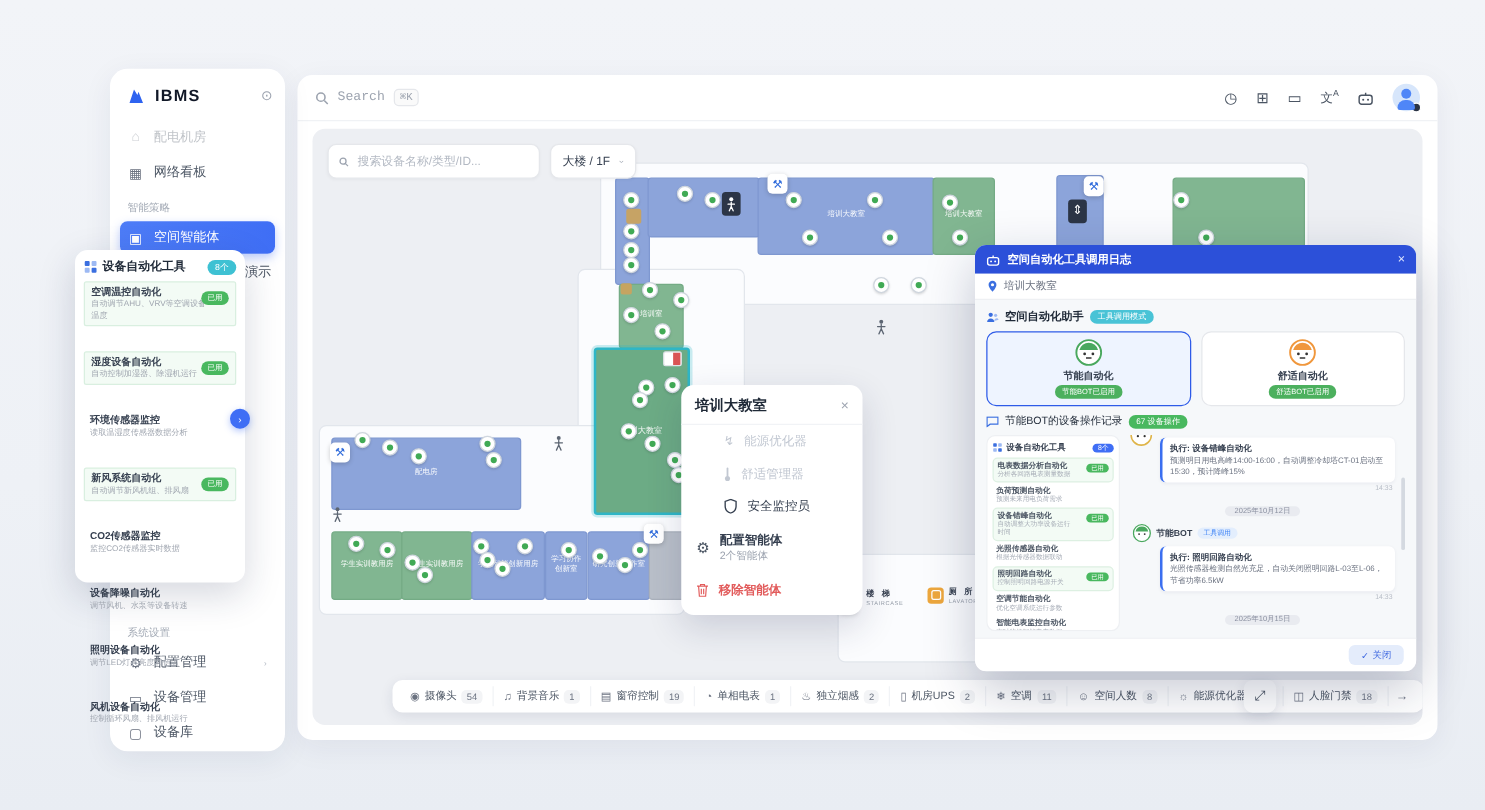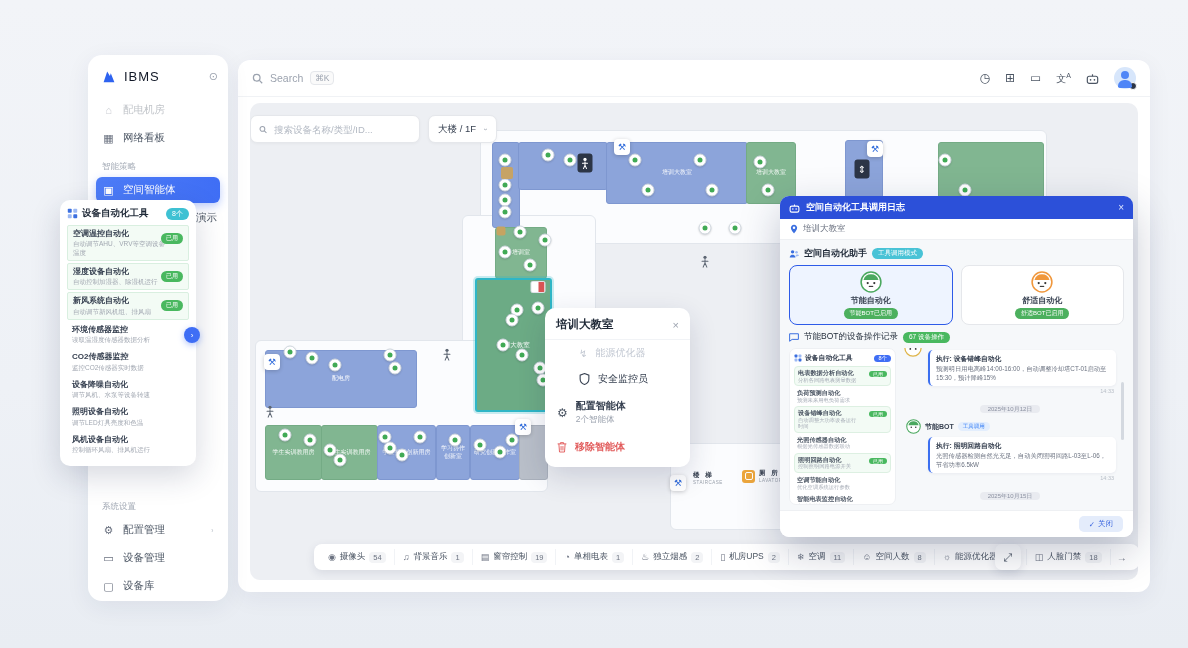--- a/index.html
+++ b/index.html
@@ -4,47 +4,47 @@
 <style>
   html,body{margin:0;padding:0;}
   body{width:1188px;height:648px;overflow:hidden;font-family:"Liberation Sans","DejaVu Sans",sans-serif;
        background:linear-gradient(180deg,#f2f4f8 0%,#eef1f6 60%,#e9edf3 100%);position:relative;}
   #app{position:absolute;inset:0;}
   .abs{position:absolute;}
   
   .sidebar{left:88px;top:55px;width:140px;height:546px;background:#fff;border-radius:14px;
            box-shadow:0 6px 24px rgba(30,40,80,.07);z-index:5;overflow:hidden;}
   .logo-row{display:flex;align-items:center;gap:6px;padding:12px 10px 10px 12px;}
-  .logo-name{font-size:13px;font-weight:normal;color:#111827;letter-spacing:1px;flex:1;}
+  .logo-name{font-size:13px;font-weight:bold;color:#111827;letter-spacing:1px;flex:1;}
   .collapse{color:#9ca3af;font-size:11px;cursor:pointer;}
   .nav-item{display:flex;align-items:center;gap:8px;margin:2px 8px;padding:6px 6px;border-radius:6px;
             font-size:10.5px;color:#4b5563;cursor:pointer;white-space:nowrap;}
   .nav-item .ni{width:13px;text-align:center;color:#6b7280;font-size:11px;flex:none;}
   .nav-item .chev{margin-left:auto;color:#b6bcc6;font-size:8px;transform:scale(.8);}
   .nav-item.disabled{opacity:.35;}
   .nav-item.active{background:linear-gradient(90deg,#4d7cf7,#3f6ef5);color:#fff;box-shadow:0 3px 8px rgba(63,110,245,.35);}
   .nav-item.active .ni{color:#fff;}
   .nav-section{font-size:8.5px;color:#a4abb6;margin:10px 14px 4px;}
   .nav-gap{height:258px;}
   
   .main{left:238px;top:60px;width:912px;height:532px;background:#fff;border-radius:12px;
         box-shadow:0 6px 24px rgba(30,40,80,.06);z-index:1;}
   .topbar{height:36px;display:flex;align-items:center;padding:0 14px;border-bottom:1px solid #f0f2f5;}
-  .tb-search{display:flex;align-items:center;gap:7px;flex:1;}
+  .tb-search{display:flex;align-items:center;gap:7px;flex:1;font-family:Liberation Mono, monospace;}
   .tb-search .ph{font-size:10.5px;color:#9ca3af;}
   .kbd{font-size:8.5px;color:#9ca3af;border:1px solid #e5e7eb;border-radius:4px;padding:1px 4px;background:#fafafa;}
   .tb-icons{display:flex;align-items:center;gap:15px;color:#4b5563;font-size:12px;}
   .tb-icons .ic{cursor:pointer;line-height:1;}
   .avatar{width:22px;height:22px;border-radius:50%;background:#d7e6fb;position:relative;cursor:pointer;}
   .avatar::before{content:"";position:absolute;left:7px;top:4px;width:8px;height:8px;border-radius:50%;background:#4f86f7;}
   .avatar::after{content:"";position:absolute;left:4px;top:13px;width:14px;height:8px;border-radius:7px 7px 2px 2px;background:#4f86f7;}
   .avatar .dot{position:absolute;right:-1px;bottom:-1px;width:6px;height:6px;border-radius:50%;background:#2b3445;border:1px solid #fff;}
   
   .map{left:12px;top:43px;width:888px;height:477px;background:#edeff3;border-radius:10px;position:absolute;overflow:hidden;}
-  .map-toolbar{position:absolute;left:0;top:12px;display:flex;gap:8px;z-index:12;}
+  .map-toolbar{position:absolute;left:12px;top:12px;display:flex;gap:8px;z-index:12;}
   .map-search{width:152px;height:26px;background:#fff;border:1px solid #e5e7eb;border-radius:7px;
               display:flex;align-items:center;gap:5px;padding:0 8px;box-shadow:0 1px 3px rgba(0,0,0,.04);}
   .map-search input{border:none;outline:none;font-size:9.5px;color:#374151;width:100%;background:transparent;font-family:inherit;}
   .map-search input::placeholder{color:#b3b9c3;}
   .floor-select{height:26px;background:#fff;border:1px solid #e5e7eb;border-radius:7px;display:flex;align-items:center;
                 gap:8px;padding:0 9px;font-size:9.5px;color:#374151;cursor:pointer;box-shadow:0 1px 3px rgba(0,0,0,.04);}
   .floor-select .chev{color:#9ca3af;font-size:8px;transform:rotate(90deg) scale(.9);display:inline-block;}
   .floor{position:absolute;background:#fbfcfe;border:1px solid #e2e6ec;border-radius:6px;}
   .room{position:absolute;border-radius:3px;display:flex;align-items:center;justify-content:center;cursor:pointer;}
   .room .rlabel{font-size:6px;color:rgba(255,255,255,.92);text-align:center;line-height:1.3;padding:2px;word-break:break-all;}
@@ -96,21 +96,21 @@
   .prow.sub.off .lbl{color:#c2c8d2;}
   .prow.config .lbl b{display:block;font-weight:bold;font-size:10px;color:#374151;}
   .prow.config .lbl span{font-size:8.5px;color:#9ca3af;}
   .prow.remove .lbl{color:#e25c5c;font-weight:bold;}
   
   .panel{left:60px;top:200px;width:136px;height:266px;background:#fff;border-radius:10px;z-index:25;
          box-shadow:0 10px 30px rgba(30,40,80,.18);padding:7px 7px 5px;box-sizing:border-box;}
   .panel-hd{display:flex;align-items:center;gap:4px;margin-bottom:5px;}
   .panel-hd .ttl{font-size:9.5px;font-weight:bold;color:#1f2937;flex:1;}
   .badge-teal{background:#3ec1d3;color:#fff;font-size:7px;border-radius:7px;padding:1px 6px;}
-  .ptool{border-radius:2px;padding:3px 5px;margin-bottom:2px;position:relative;cursor:pointer;}
+  .ptool{border-radius:2px;padding:3px 5px;margin-bottom:20px;position:relative;cursor:pointer;}
   .ptool.on{background:#f3fbf5;border:1px solid #d9efe0;}
   .ptool .tn{font-size:8px;font-weight:bold;color:#374151;line-height:1.3;}
   .ptool .td{font-size:6.5px;color:#a1a7b1;line-height:1.25;margin-top:1px;width:92px;}
   .badge-used{position:absolute;right:5px;top:7px;background:#49b85f;color:#fff;font-size:6px;border-radius:7px;padding:1px 5px;}
   .fab{left:184px;top:327px;width:16px;height:16px;border-radius:50%;background:#3f6ef5;z-index:26;
        color:#fff;font-size:8px;display:flex;align-items:center;justify-content:center;box-shadow:0 2px 6px rgba(63,110,245,.4);cursor:pointer;}
   
   .modal{left:780px;top:196px;width:353px;height:341px;background:#f6f8fa;border-radius:9px;z-index:40;
          box-shadow:0 14px 40px rgba(20,30,70,.25);display:flex;flex-direction:column;overflow:hidden;}
   .modal-hd{height:23px;background:#2c50d9;display:flex;align-items:center;gap:6px;padding:0 9px;flex:none;}
@@ -517,20 +517,27 @@
 
       <div class="popup">
         <div class="popup-hd">
           <span class="pt">培训大教室</span>
           <span class="x">×</span>
         </div>
         <div class="prow sub off">
           <span style="color:#c2c8d2;font-size:10px;">↯</span>
           <span class="lbl">能源优化器</span>
         </div>
+        <div class="prow sub off">
+          <svg width="6" height="13" viewBox="0 0 10 20">
+              <path d="M5 2v10" stroke="#c2c8d2" stroke-width="2.4" stroke-linecap="round"></path>
+              <circle cx="5" cy="15.5" r="3.4" fill="#c2c8d2"></circle>
+            </svg>
+          <span class="lbl">舒适管理器</span>
+        </div>
         <div class="prow sub">
           <svg width="11" height="12" viewBox="0 0 20 22">
               <path d="M10 1l8 3v7c0 5-3.5 8.5-8 10-4.5-1.5-8-5-8-10V4z" fill="none" stroke="#374151" stroke-width="2"></path>
             </svg>
           <span class="lbl">安全监控员</span>
         </div>
         <div class="prow config">
           <span style="color:#4b5563;font-size:12px;">⚙</span>
           <span class="lbl">
             <b>配置智能体</b>
@@ -621,29 +628,29 @@
         <div class="ptool on">
     <div class="tn">空调温控自动化</div>
     <div class="td">自动调节AHU、VRV等空调设备温度</div>
     <span class="badge-used">已用</span>
   </div>
         <div class="ptool on">
     <div class="tn">湿度设备自动化</div>
     <div class="td">自动控制加湿器、除湿机运行</div>
     <span class="badge-used">已用</span>
   </div>
+        <div class="ptool">
+    <div class="tn">环境传感器监控</div>
+    <div class="td">读取温湿度传感器数据分析</div>
+
+  </div>
         <div class="ptool on">
     <div class="tn">新风系统自动化</div>
     <div class="td">自动调节新风机组、排风扇</div>
     <span class="badge-used">已用</span>
-  </div>
-        <div class="ptool">
-    <div class="tn">环境传感器监控</div>
-    <div class="td">读取温湿度传感器数据分析</div>
-
   </div>
         <div class="ptool">
     <div class="tn">CO2传感器监控</div>
     <div class="td">监控CO2传感器实时数据</div>
 
   </div>
         <div class="ptool">
     <div class="tn">设备降噪自动化</div>
     <div class="td">调节风机、水泵等设备转速</div>
 

